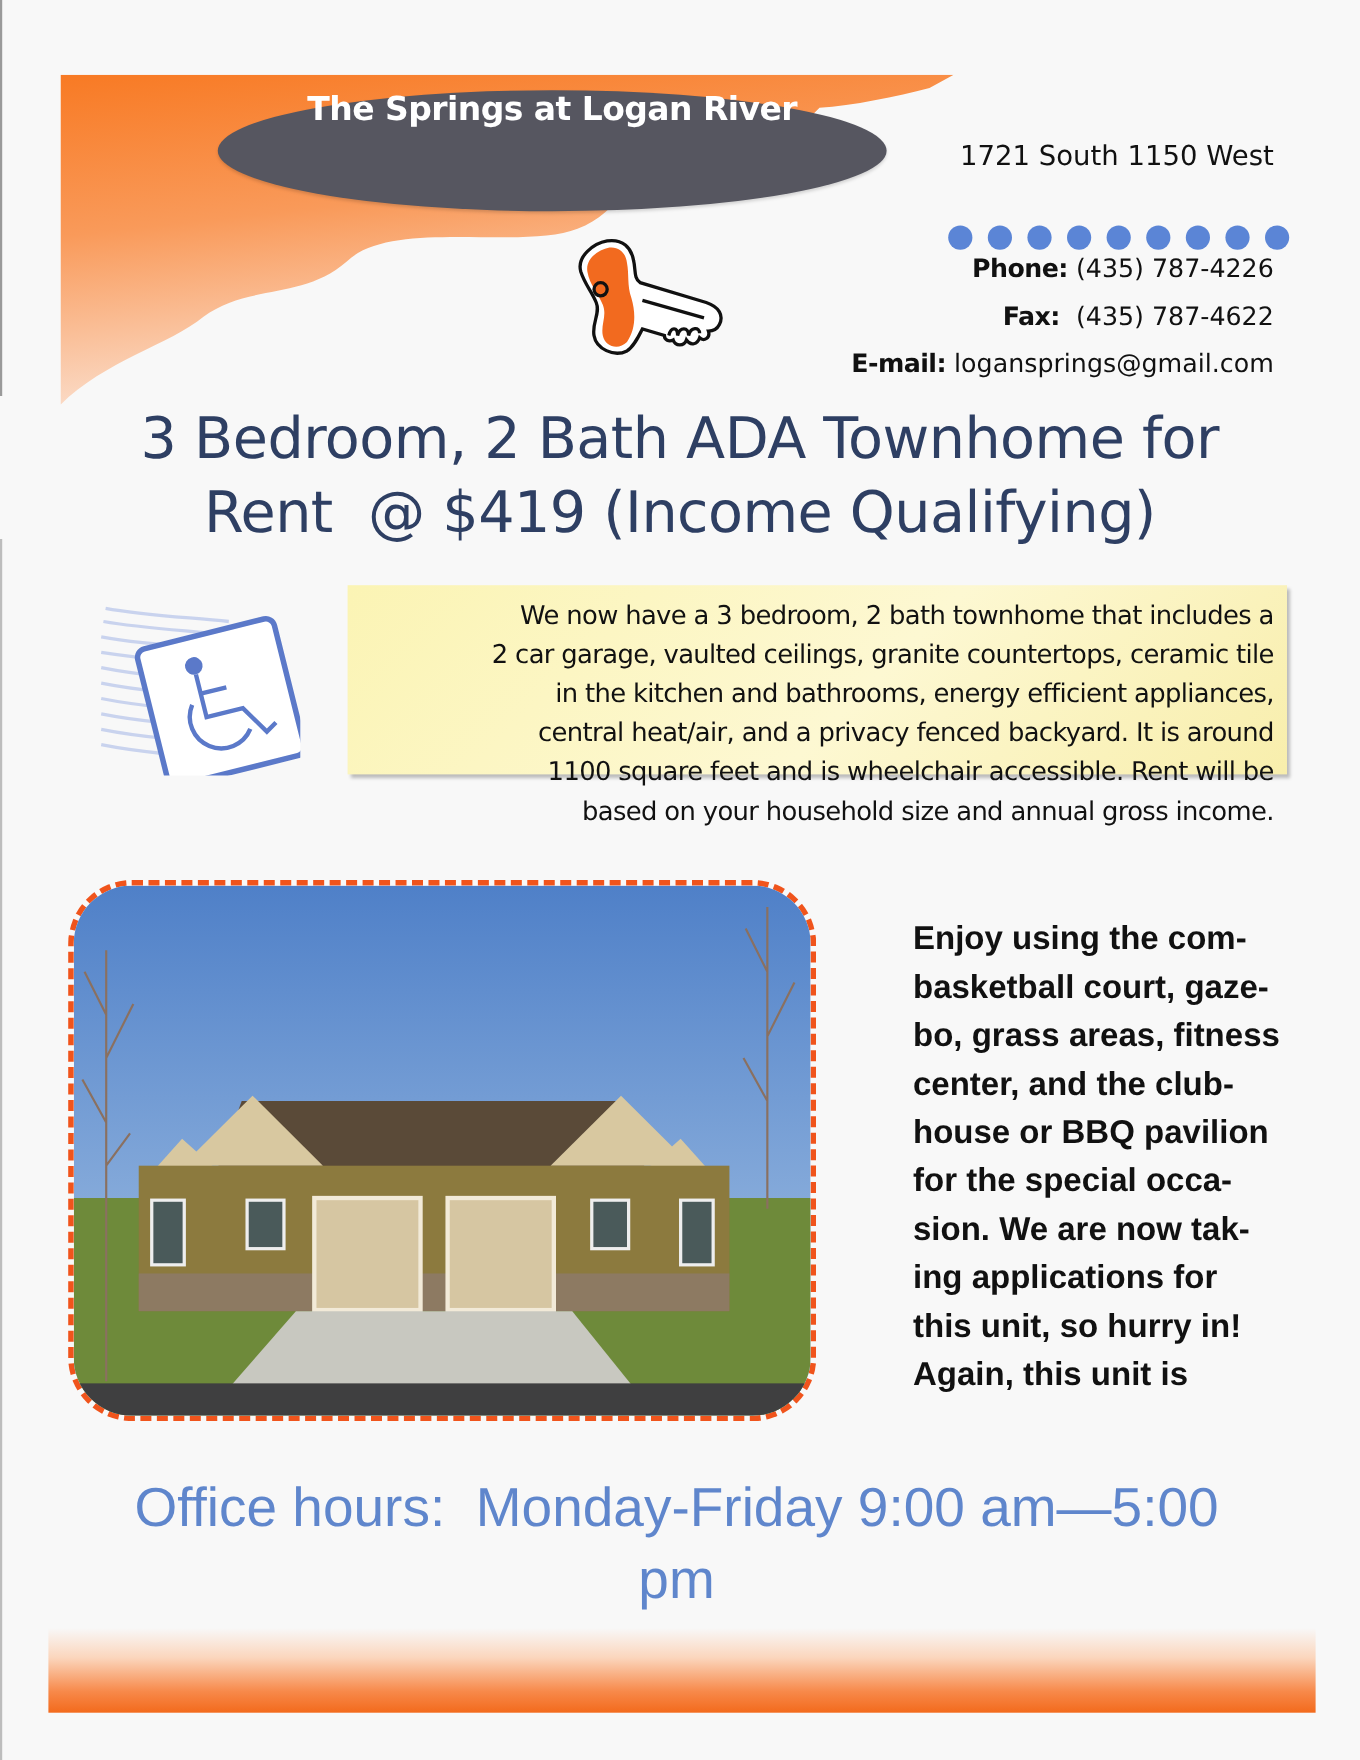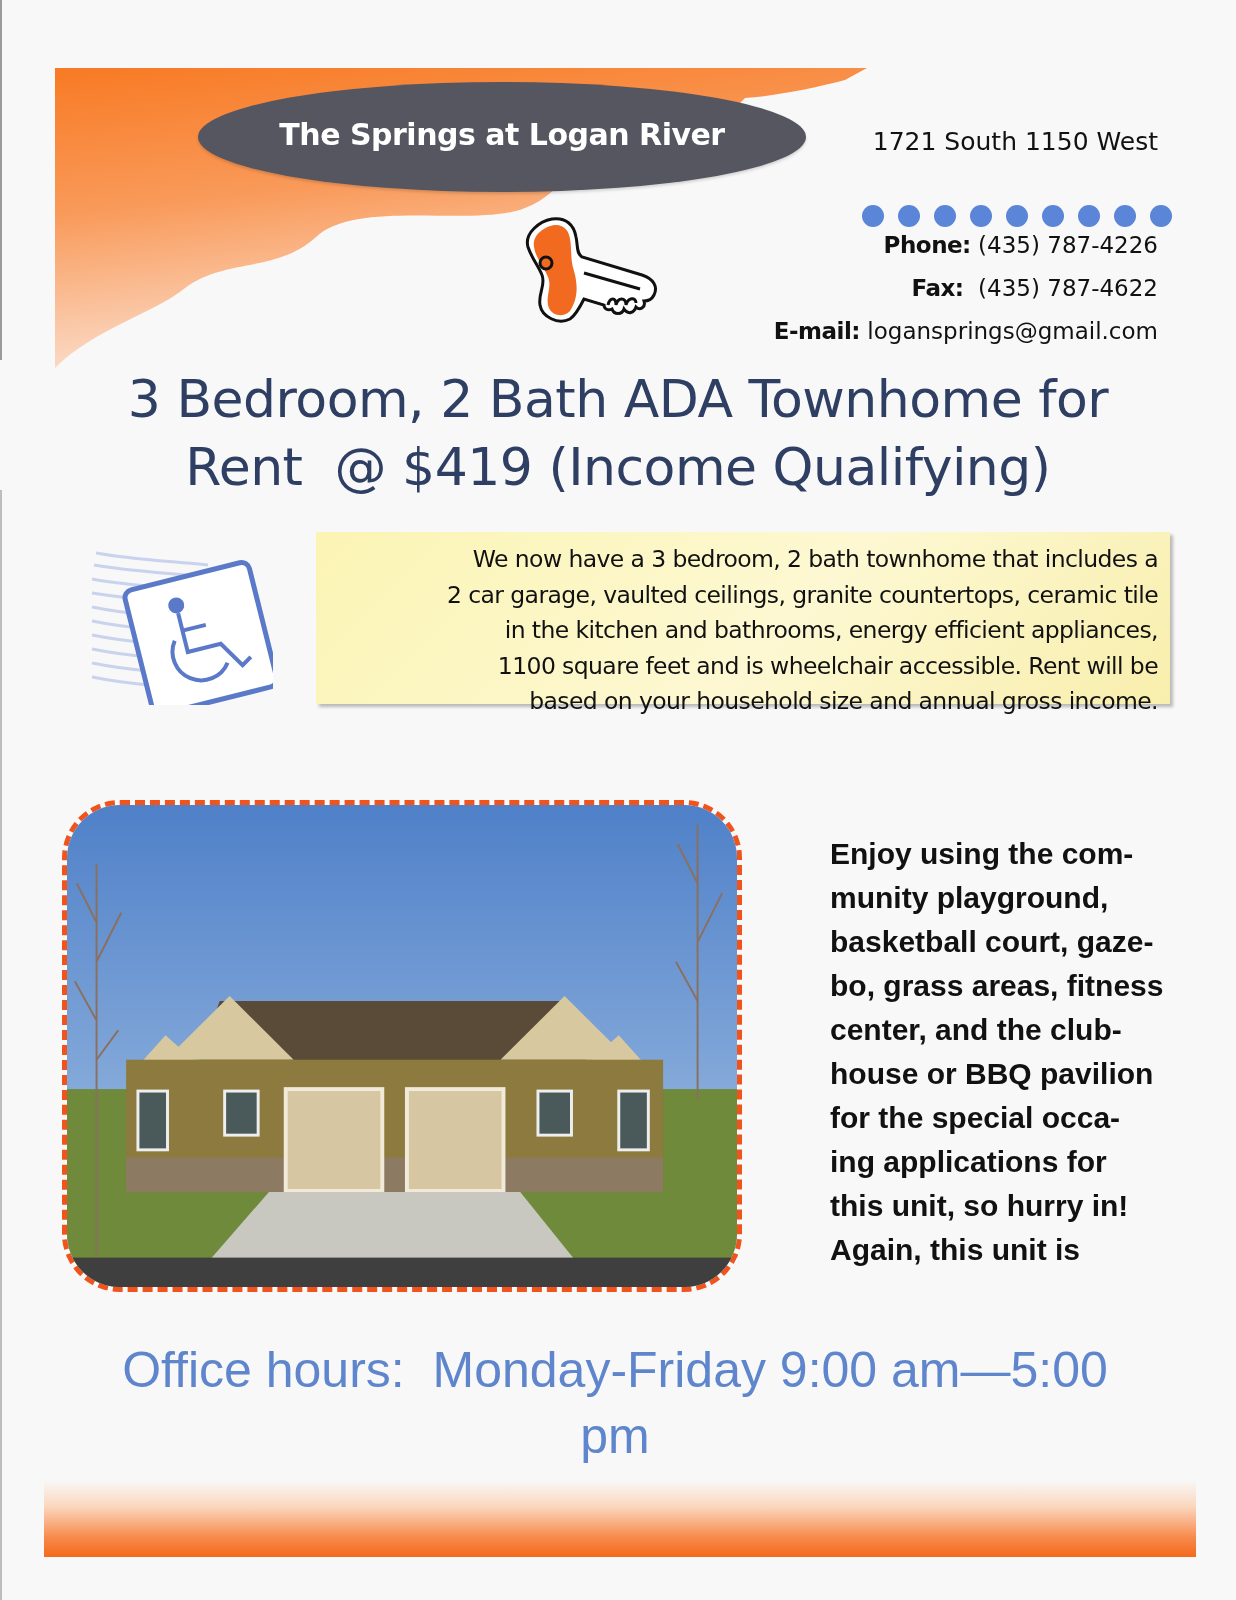--- a/index.html
+++ b/index.html
@@ -9,21 +9,21 @@
     font-family: "DejaVu Sans", sans-serif;
   }
   .left-edge { position: absolute; left: 0; top: 0; width: 2px; height: 360px; background: #9a9a9a; }
   .left-edge2 { position: absolute; left: 0; top: 490px; width: 2px; height: 1110px; background: #bdbdbd; }
 
   
   .swoosh { position: absolute; left: 55px; top: 68px; width: 830px; height: 300px; }
   .title-oval {
     position: absolute; left: 198px; top: 82px; width: 608px; height: 110px;
     background: #565660; border-radius: 50%;
-    display: flex; align-items: center; justify-content: center;
+    display: flex; align-items: flex-start; justify-content: center;
     box-shadow: 0 2px 3px rgba(0,0,0,0.15);
   }
   .title-oval span {
     color: #fff; font-family: "DejaVu Sans", sans-serif; font-weight: bold;
     font-size: 30px; letter-spacing: -0.5px; margin-bottom: 6px;
   }
   .key { position: absolute; left: 522px; top: 215px; width: 150px; height: 110px; }
 
   
   .contact { position: absolute; right: 78px; top: 120px; text-align: right; color: #111; }
@@ -166,20 +166,21 @@
     <path d="M96,64 L96,104 L130,104 L146,130 L156,124" stroke="#5b79c9" stroke-width="4" fill="none"></path>
     <path d="M96,82 L120,82" stroke="#5b79c9" stroke-width="4"></path>
     <path d="M86,90 A26,26 0 1 0 132,124" stroke="#5b79c9" stroke-width="4" fill="none"></path>
   </g>
 </svg>
 
 <div class="desc">
   <div>We now have a 3 bedroom, 2 bath townhome that includes a</div>
   <div>2 car garage, vaulted ceilings, granite countertops, ceramic tile</div>
   <div>in the kitchen and bathrooms, energy efficient appliances,</div>
+  <div>central heat/air, and a privacy fenced backyard. It is around</div>
   <div>1100 square feet and is wheelchair accessible. Rent will be</div>
   <div>based on your household size and annual gross income.</div>
 </div>
 
 <div class="photo-frame">
   <svg class="photo" viewBox="0 0 680 492" preserveAspectRatio="none">
     <defs>
       <linearGradient id="sky" x1="0" y1="0" x2="0" y2="1">
         <stop offset="0" stop-color="#4f80c8"></stop>
         <stop offset="1" stop-color="#a9c6e6"></stop>
@@ -210,26 +211,26 @@
 
     <rect x="0" y="462" width="680" height="30" fill="#3f3f40"></rect>
 
     <path d="M30,460 L30,60 M30,120 L10,80 M30,160 L55,110 M30,220 L8,180 M30,260 L52,230" stroke="#8a7060" stroke-width="2" fill="none"></path>
     <path d="M640,300 L640,20 M640,80 L620,40 M640,140 L665,90 M640,200 L618,160" stroke="#8a7060" stroke-width="2" fill="none"></path>
   </svg>
 </div>
 
 <div class="amen">
   <div>Enjoy using the com-</div>
-  <div>munity playground,</div>
   <div>basketball court, gaze-</div>
   <div>bo, grass areas, fitness</div>
   <div>center, and the club-</div>
   <div>house or BBQ pavilion</div>
   <div>for the special occa-</div>
+  <div>sion. We are now tak-</div>
   <div>ing applications for</div>
   <div>this unit, so hurry in!</div>
   <div>Again, this unit is</div>
 </div>
 
 <div class="hours">
   <div style="white-space:pre;">Office hours:  Monday-Friday 9:00 am—5:00</div>
   <div>pm</div>
 </div>
 

